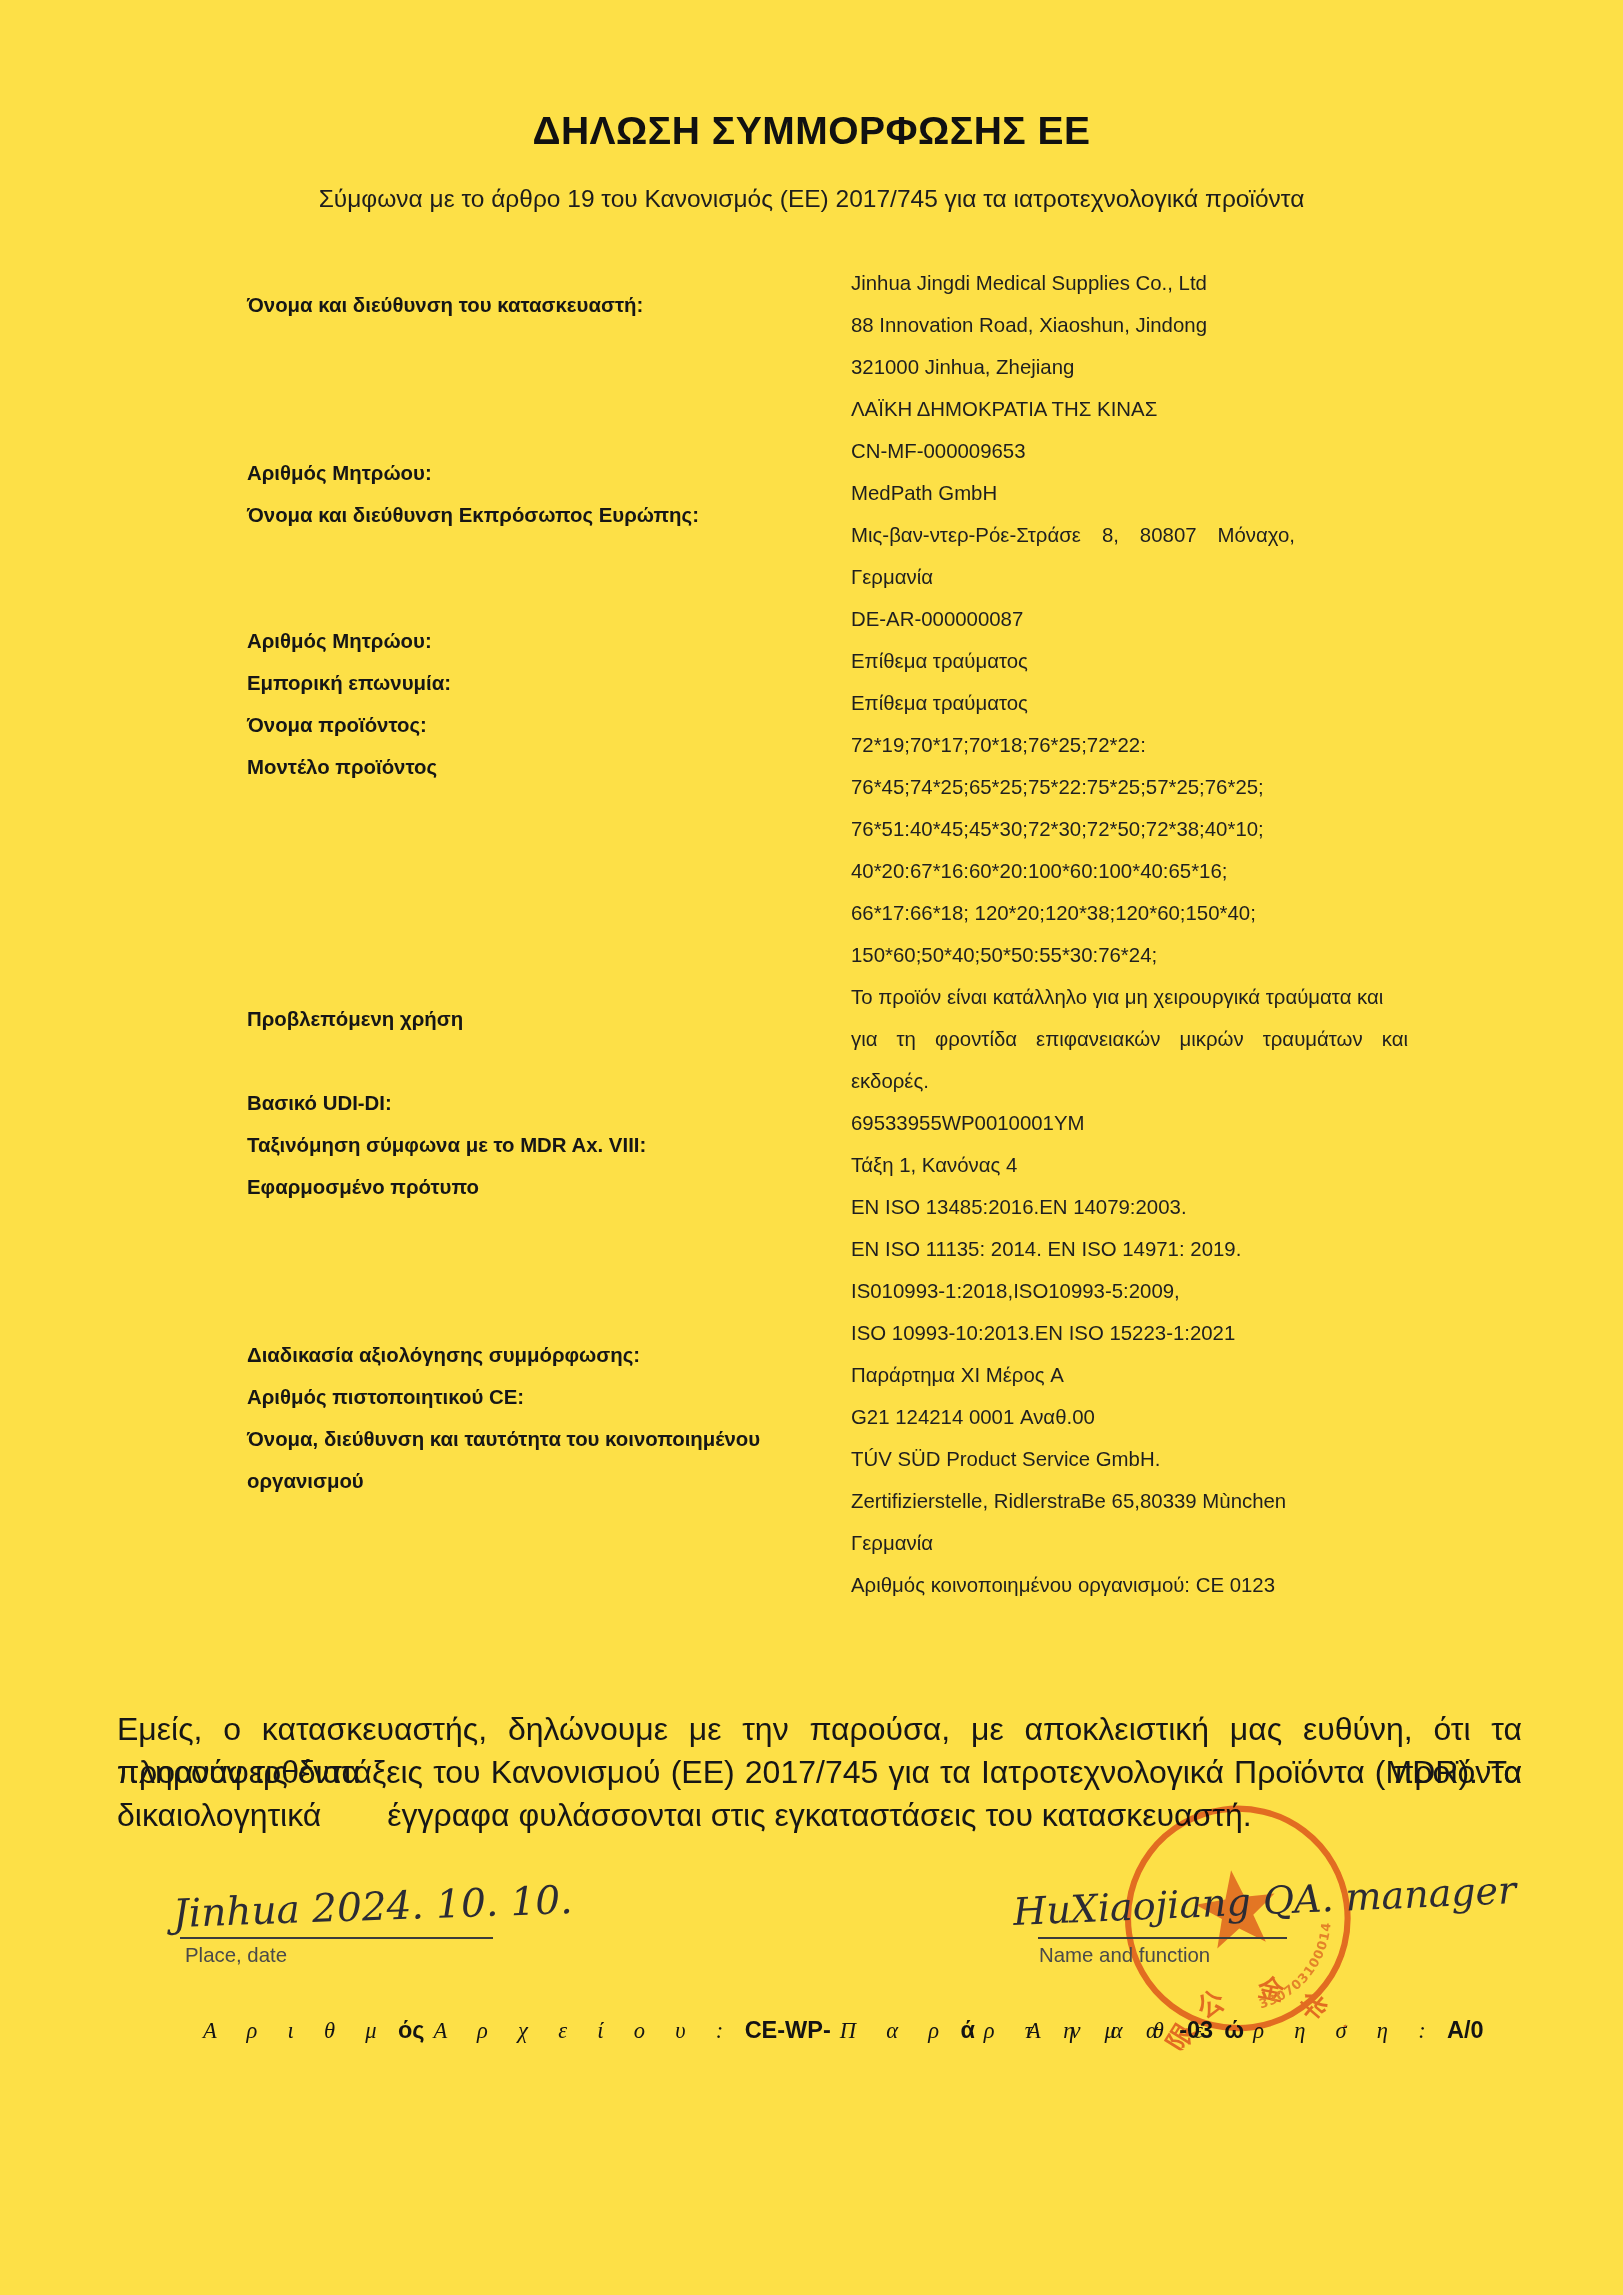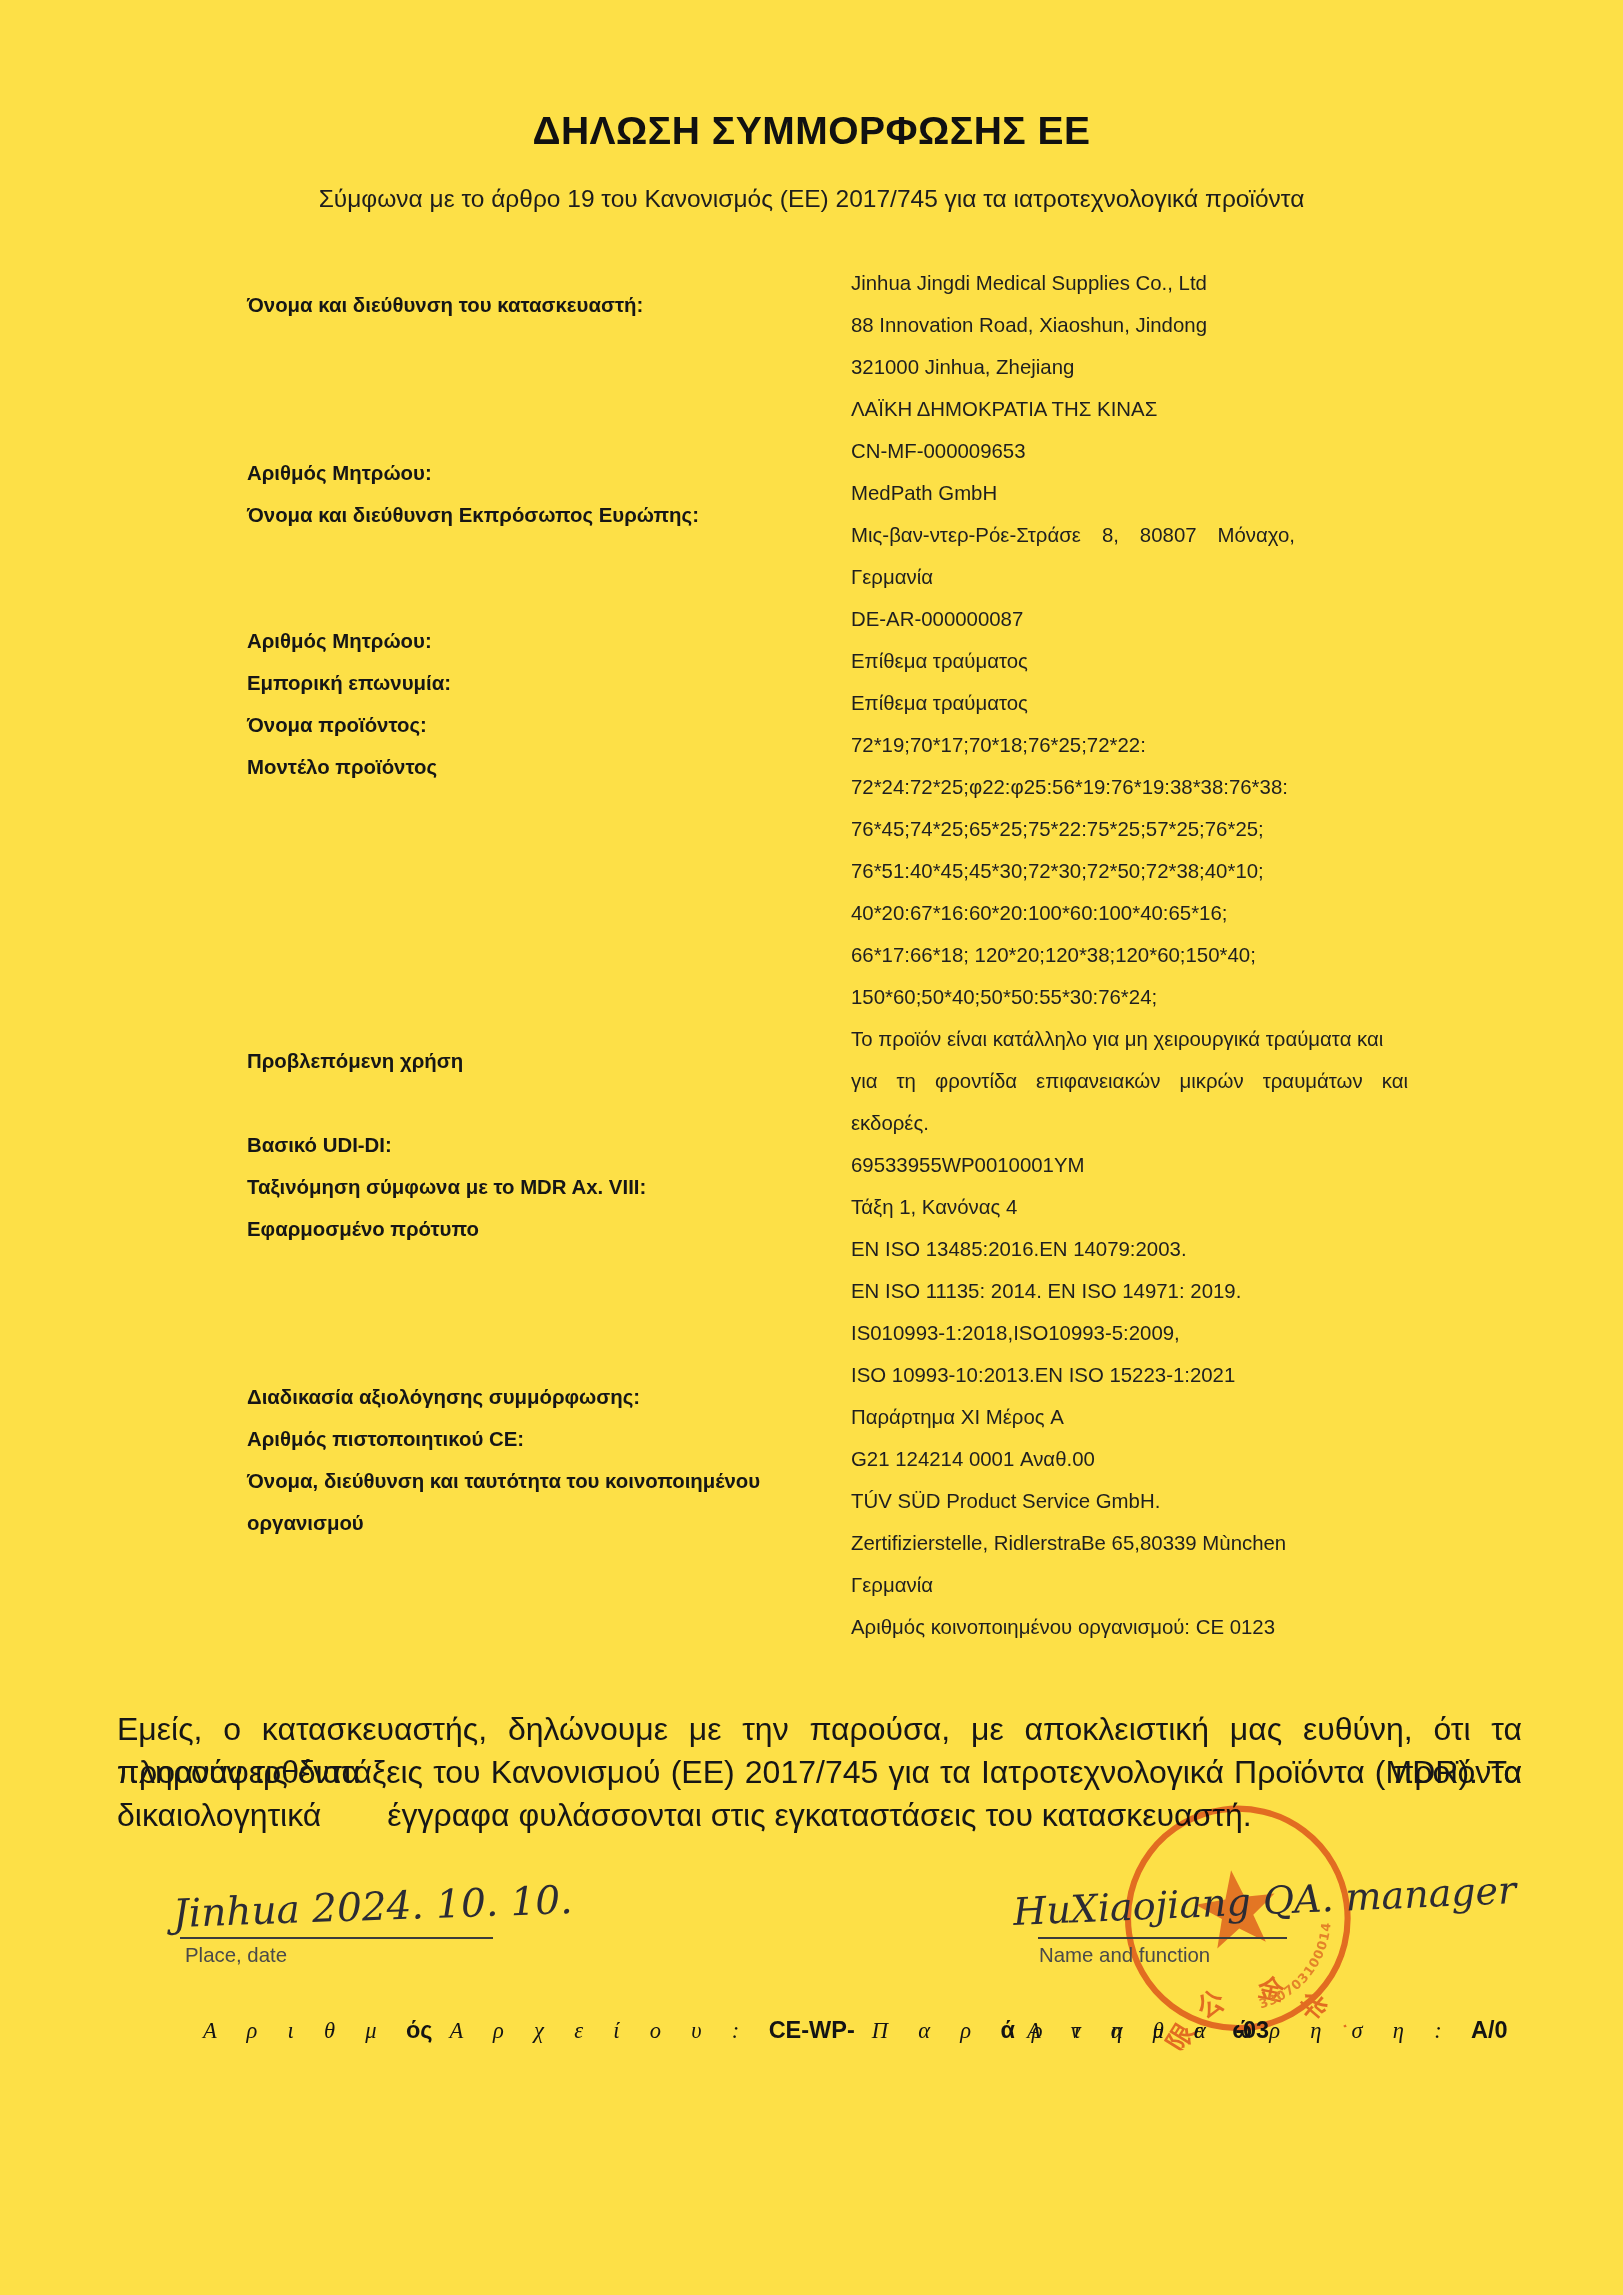--- a/index.html
+++ b/index.html
@@ -64,21 +64,21 @@
   .footer-line{
     position:absolute; top:2017px; font-size:22.5px; white-space:nowrap; color:#141414;
   }
   .footer-file{ left:203px; }
   .footer-rev{ left:1027px; }
   .ft-sp{
     font-family:"Liberation Serif", serif; letter-spacing:12.3px; font-size:22.5px;font-style:italic;
   }
   .ft-b{
     font-family:"Liberation Sans", sans-serif; font-weight:bold; font-size:23.5px;
-    letter-spacing:0; margin:0 17px;
+    letter-spacing:0; margin:0 9px;
   }
 </style>
 </head>
 <body>
 
 <div class="page">
 
   <div class="doc-title">ΔΗΛΩΣΗ ΣΥΜΜΟΡΦΩΣΗΣ ΕΕ</div>
   <div class="doc-subtitle">Σύμφωνα με το άρθρο 19 του Κανονισμός (ΕΕ) 2017/745 για τα ιατροτεχνολογικά προϊόντα</div>
 
@@ -123,24 +123,20 @@
         <div class="flabel">Εμπορική επωνυμία:</div>
         <div class="fvalue">Επίθεμα τραύματος</div>
       </div>
     <div class="frow">
         <div class="flabel">Όνομα προϊόντος:</div>
         <div class="fvalue">Επίθεμα τραύματος</div>
       </div>
     <div class="frow">
         <div class="flabel">Μοντέλο προϊόντος</div>
         <div class="fvalue">72*19;70*17;70*18;76*25;72*22:</div>
-      </div>
-    <div class="frow">
-        <div class="flabel"></div>
-        <div class="fvalue">72*24:72*25;φ22:φ25:56*19:76*19:38*38:76*38:</div>
       </div>
     <div class="frow">
         <div class="flabel"></div>
         <div class="fvalue">76*45;74*25;65*25;75*22:75*25;57*25;76*25;</div>
       </div>
     <div class="frow">
         <div class="flabel"></div>
         <div class="fvalue">76*51:40*45;45*30;72*30;72*50;72*38;40*10;</div>
       </div>
     <div class="frow">

